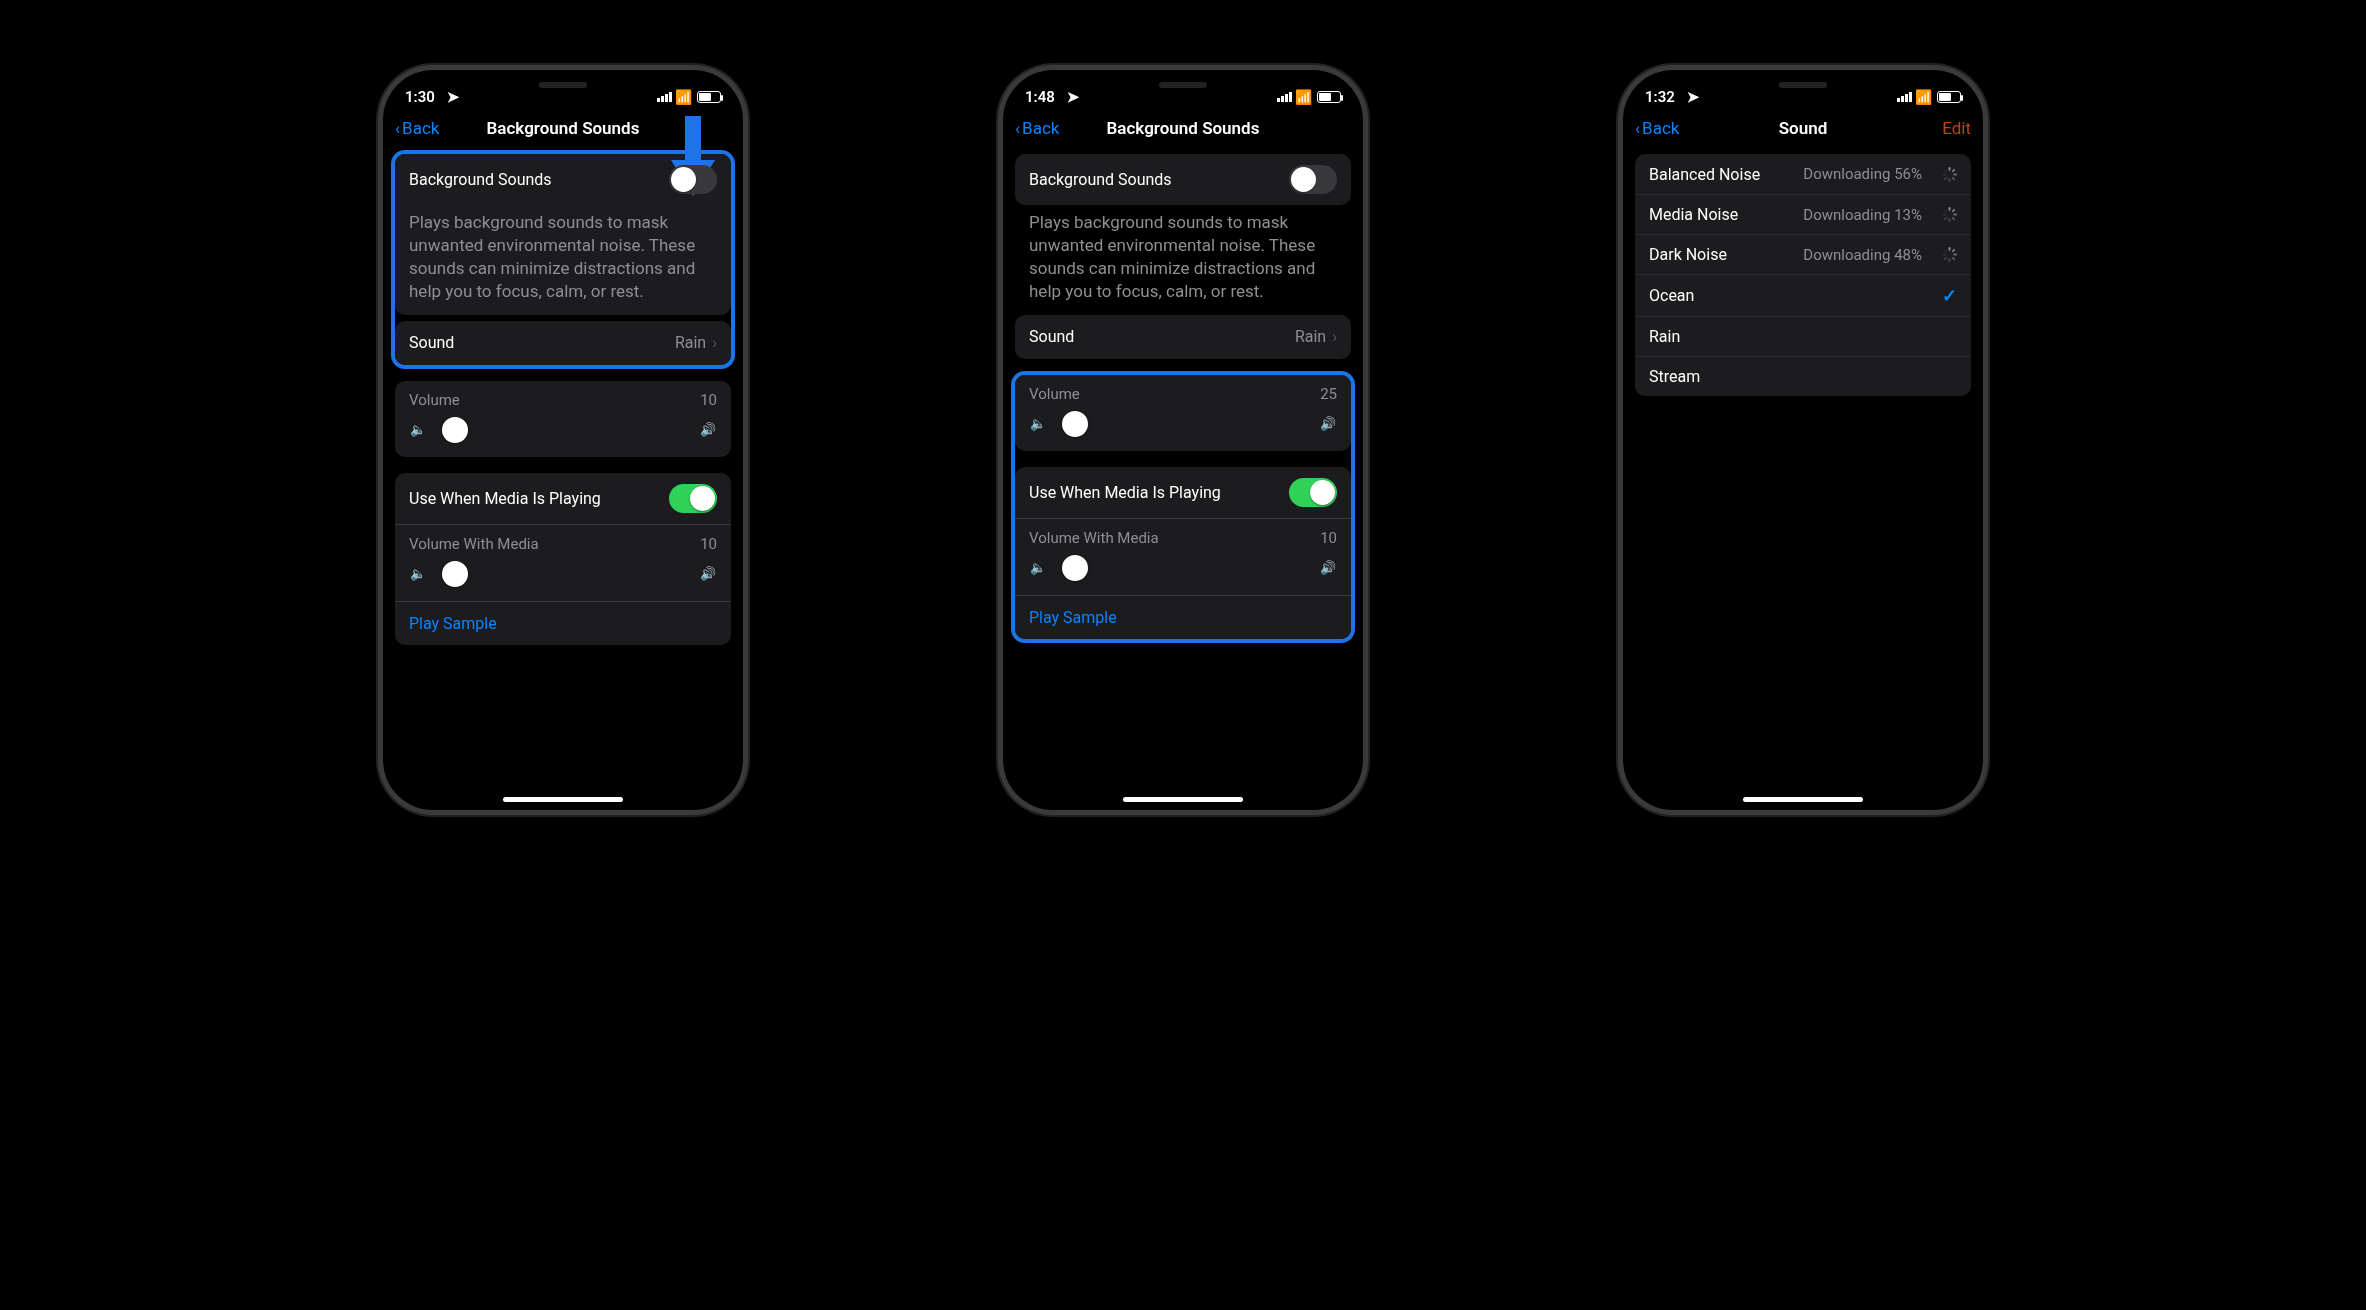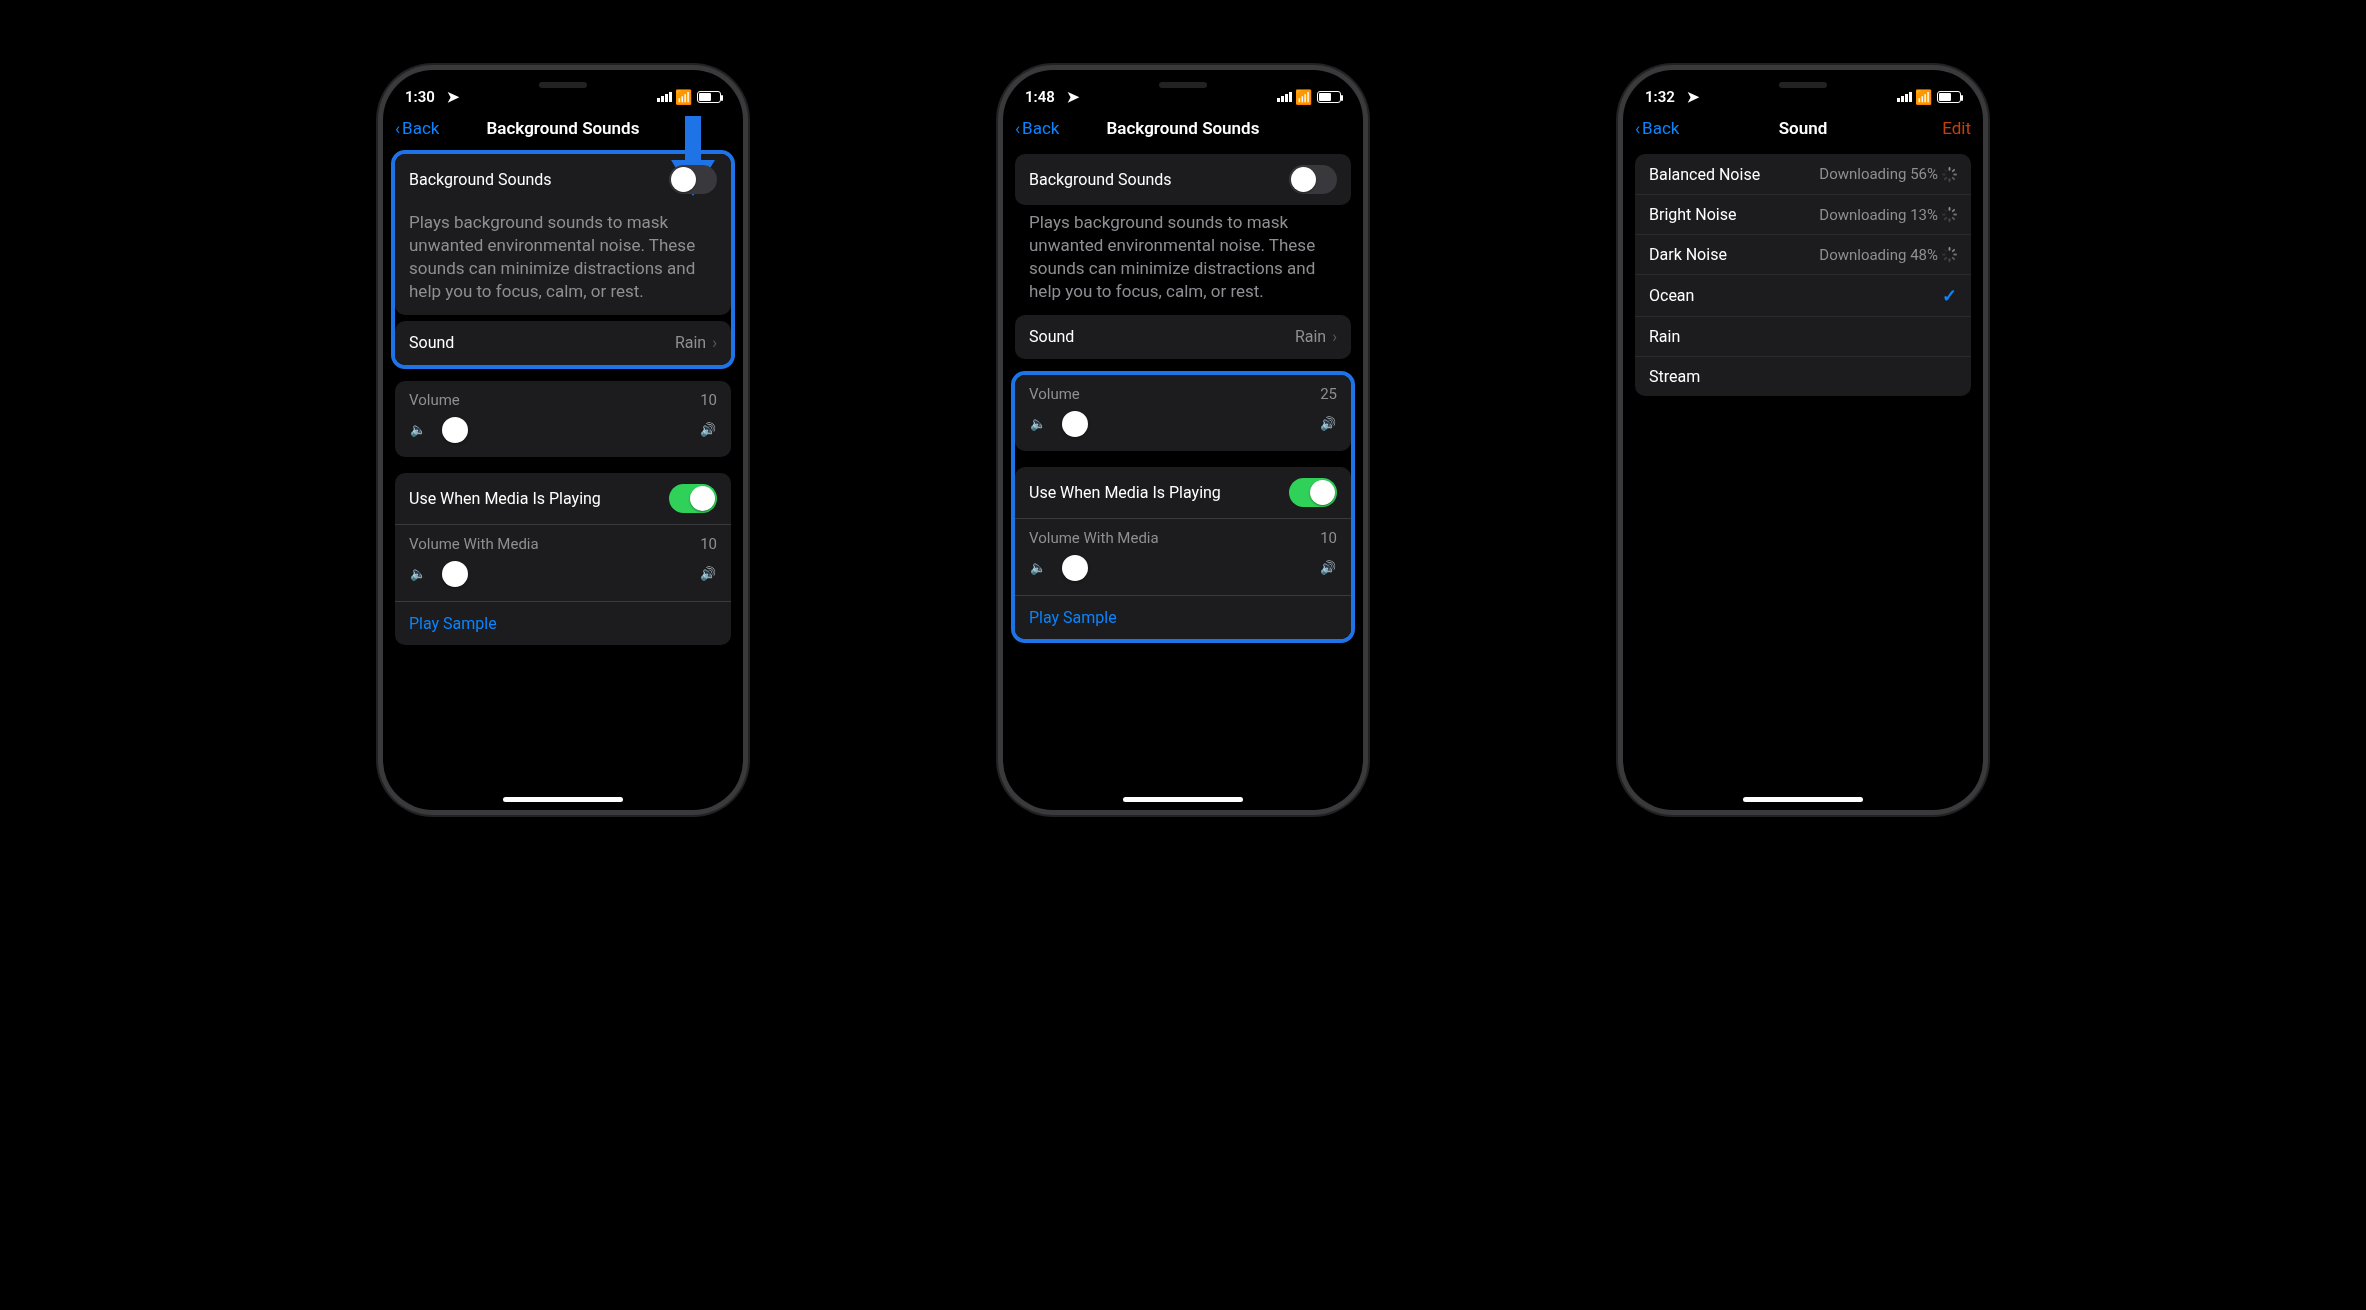--- a/index.html
+++ b/index.html
@@ -145,21 +145,21 @@
     width:120px; height:5px; border-radius:3px; background:#fff;
   }
   .sound-row{
     display:flex;justify-content:space-between;align-items:center;
     padding:10px 14px;
     font-size:16px;
     min-height:40px;
     border-top:0.5px solid #2a2a2c;
   }
   .sound-row:first-child{border-top:none;}
-  .dl-label{ color:#8e8e93; font-size:15px; display:flex; align-items:center; gap:4px;}
+  .dl-label{ color:#8e8e93; font-size:15px; display:flex; align-items:center; gap:20px;}
   .spinner{ width:15px;height:15px;display:inline-block;}
   .checkmark{color:#0a84ff;font-size:18px;font-weight:600;}
   .signal{display:inline-flex;align-items:flex-end;gap:1px;}
   .signal span{width:3px;background:#fff;display:inline-block;}
   .wifi{font-size:14px;}
   .battery{
     width:24px;height:12px;border:1px solid #fff;border-radius:3px;position:relative;
     display:inline-block;
   }
   .battery::after{content:"";position:absolute;right:-3px;top:3px;width:2px;height:6px;background:#fff;border-radius:1px;}
@@ -409,21 +409,21 @@
                   <rect x="7" y="0" width="2" height="4" rx="1" transform="rotate(135 8 8)" opacity=".55"></rect>
                   <rect x="7" y="0" width="2" height="4" rx="1" transform="rotate(180 8 8)" opacity=".4"></rect>
                   <rect x="7" y="0" width="2" height="4" rx="1" transform="rotate(225 8 8)" opacity=".3"></rect>
                   <rect x="7" y="0" width="2" height="4" rx="1" transform="rotate(270 8 8)" opacity=".2"></rect>
                   <rect x="7" y="0" width="2" height="4" rx="1" transform="rotate(315 8 8)" opacity=".1"></rect>
                 </g>
               </svg></span>
           </span>
         </div>
         <div class="sound-row">
-          <span>Bright Noise</span>
+          <span>Media Noise</span>
           <span class="dl-label">
             <span>Downloading 13%</span>
             <span class="spinner"><svg viewBox="0 0 16 16">
                 <g fill="#8e8e93">
                   <rect x="7" y="0" width="2" height="4" rx="1" opacity="1"></rect>
                   <rect x="7" y="0" width="2" height="4" rx="1" transform="rotate(45 8 8)" opacity=".85"></rect>
                   <rect x="7" y="0" width="2" height="4" rx="1" transform="rotate(90 8 8)" opacity=".7"></rect>
                   <rect x="7" y="0" width="2" height="4" rx="1" transform="rotate(135 8 8)" opacity=".55"></rect>
                   <rect x="7" y="0" width="2" height="4" rx="1" transform="rotate(180 8 8)" opacity=".4"></rect>
                   <rect x="7" y="0" width="2" height="4" rx="1" transform="rotate(225 8 8)" opacity=".3"></rect>

